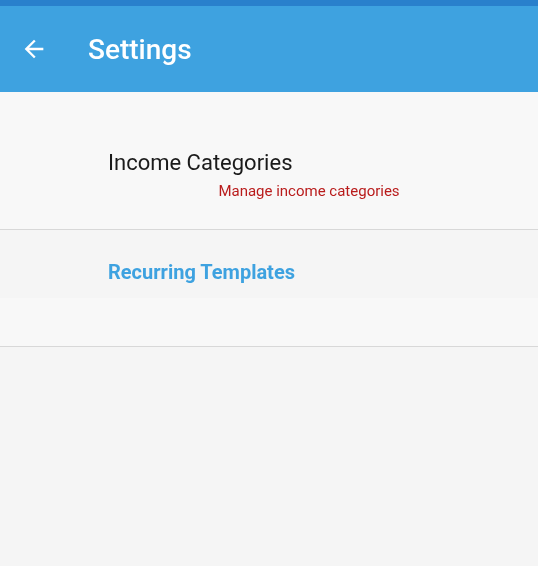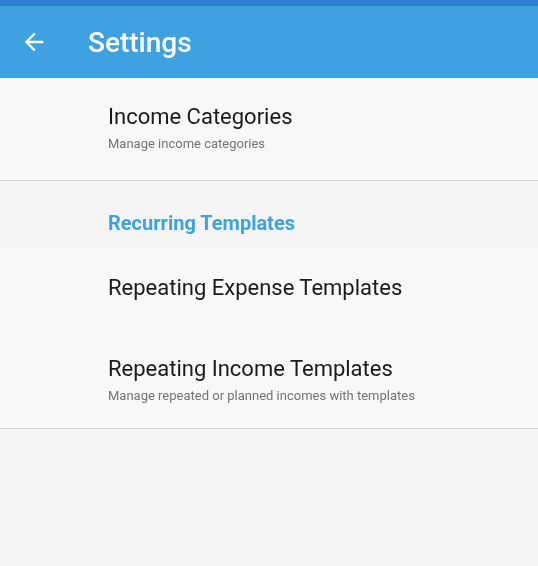--- a/index.html
+++ b/index.html
@@ -12,21 +12,21 @@
       background: #f5f5f5;
       width: 538px;
       height: 566px;
       overflow: hidden;
     }
     .status-bar {
       height: 6px;
       background: #2980cc;
     }
     .toolbar {
-      height: 72px;
+      height: 86px;
       background: #3ea2e0;
       display: flex;
       align-items: center;
       padding: 0 20px;
     }
     .back-icon {
       width: 28px;
       height: 28px;
       cursor: pointer;
       display: flex;
@@ -50,36 +50,37 @@
       cursor: pointer;
       background: #f8f8f8;
     }
     .list-item .item-title {
       font-size: 22px;
       color: #1a1a1a;
       line-height: 1.35;
       margin-bottom: 3px;
     }
     .list-item .item-subtitle {
-      font-size: 13px;
-      color: #737373;
+      font-size: 15px;
+      color: #b91c1c;
       line-height: 1.35;
+      text-align: center;
     }
     .divider {
       height: 1px;
       background: #d8d8d8;
     }
     .section-header {
       padding: 30px 28px 14px 108px;
       color: #3ea2e0;
       font-size: 20px;
       font-weight: 700;
     }
     .first-item {
-      padding-top: 24px;
+      padding-top: 56px;
       padding-bottom: 28px;
     }
   </style>
 </head>
 <body>
 
 <div class="status-bar"></div>
 
 <div class="toolbar">
   <div class="back-icon">
@@ -94,22 +95,17 @@
   <div class="list-item first-item">
     <div class="item-title">Income Categories</div>
     <div class="item-subtitle">Manage income categories</div>
   </div>
 
   <div class="divider"></div>
 
   <div class="section-header">Recurring Templates</div>
 
   <div class="list-item">
-    <div class="item-title">Repeating Expense Templates</div>
   </div>
 
-  <div class="list-item">
-    <div class="item-title">Repeating Income Templates</div>
-    <div class="item-subtitle">Manage repeated or planned incomes with templates</div>
-  </div>
 
   <div class="divider"></div>
 </div>
 
 </body></html>

